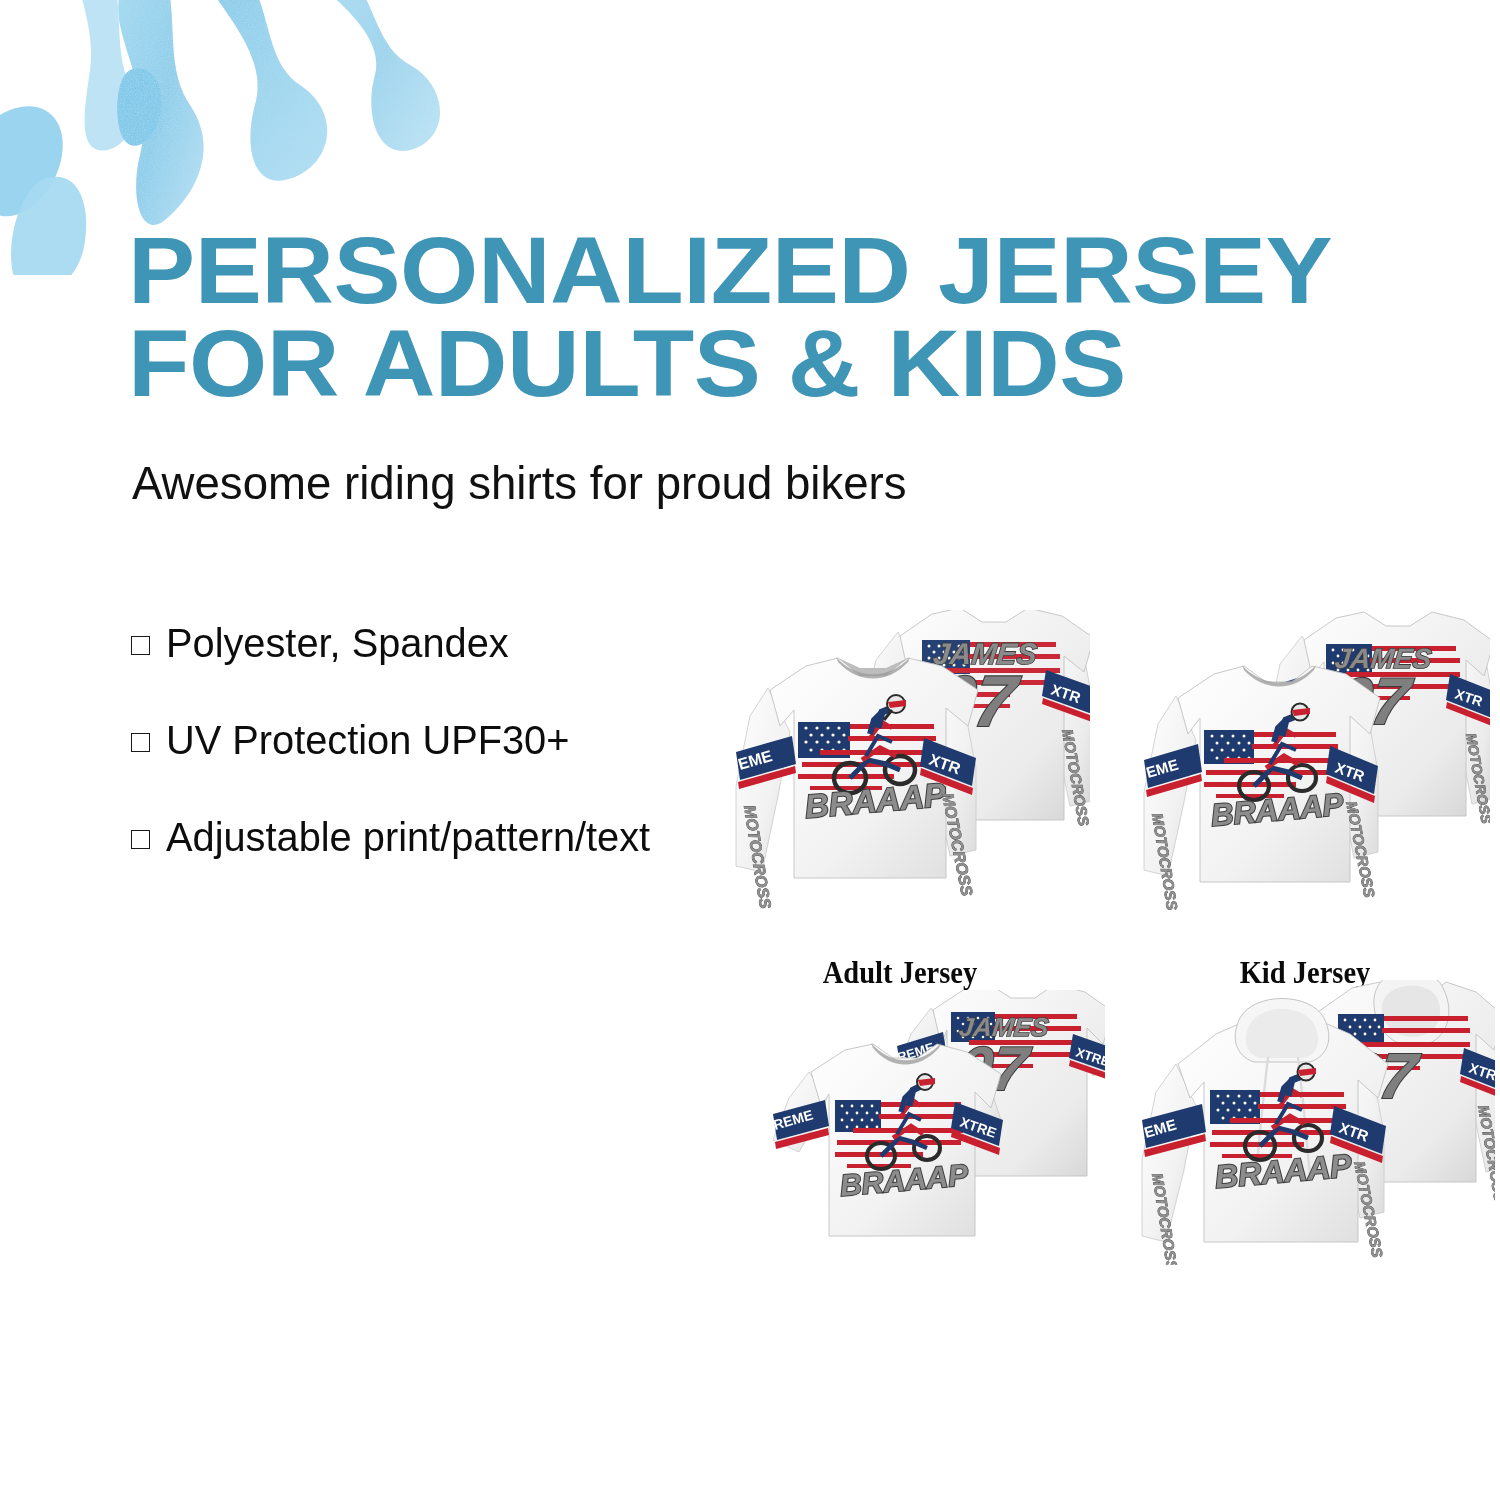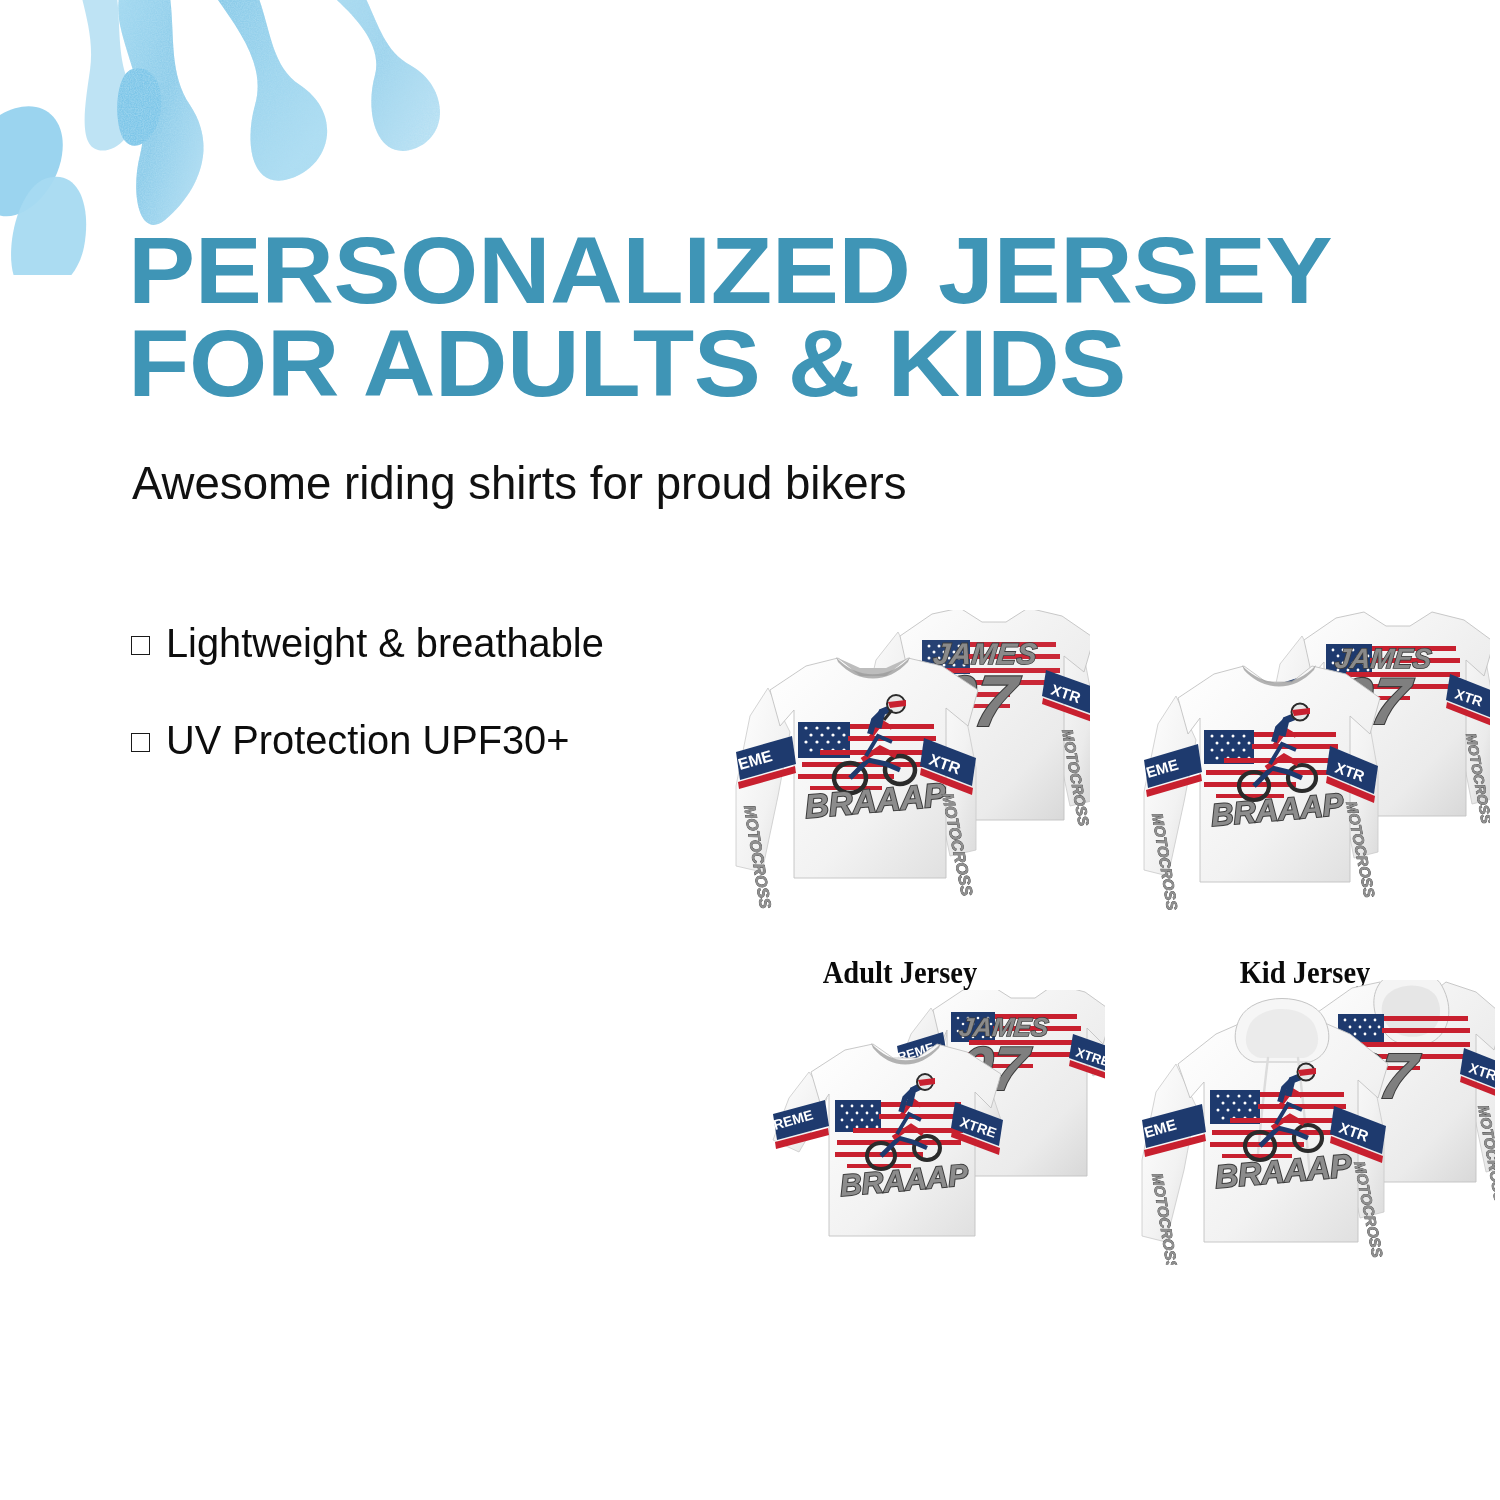--- a/index.html
+++ b/index.html
@@ -125,25 +125,29 @@
   <h1 class="headline">
     <span class="l1">PERSONALIZED JERSEY</span>
     <span class="l2">FOR ADULTS &amp; KIDS</span>
   </h1>
 
   <div class="subtitle">Awesome riding shirts for proud bikers</div>
 
   <ul class="features" style="list-style:none;margin:0;padding:0;">
     <li class="feat">
       <span class="bx"></span>
-      <span class="txt">Lightweight &amp; breathable</span>
+      <span class="txt">Polyester, Spandex</span>
     </li>
     <li class="feat">
       <span class="bx"></span>
       <span class="txt">UV Protection UPF30+</span>
+    </li>
+    <li class="feat">
+      <span class="bx"></span>
+      <span class="txt">Adjustable print/pattern/text</span>
     </li>
   </ul>
 
   <div class="products">
 
     <div class="cell c-adult">
       <div class="shot">
         <svg viewBox="0 0 380 330" width="380" height="330">
           <defs>
             <linearGradient id="fab" x1="0" y1="0" x2="1" y2="1">

